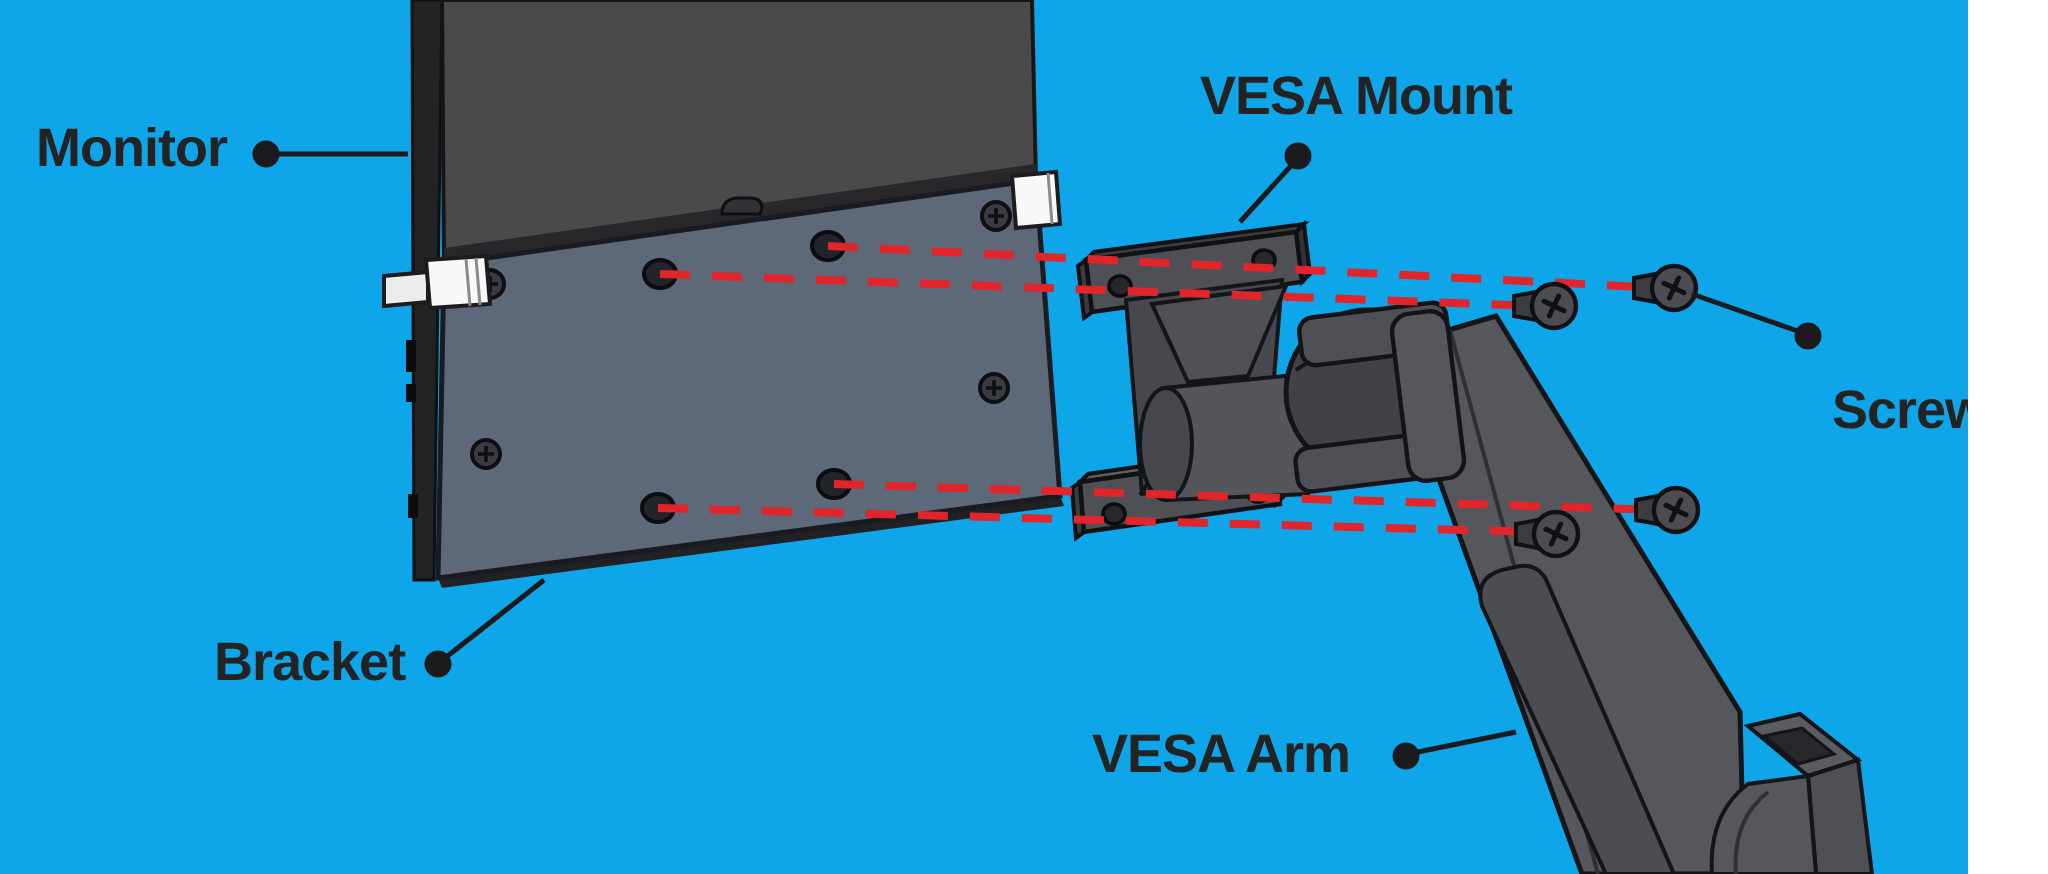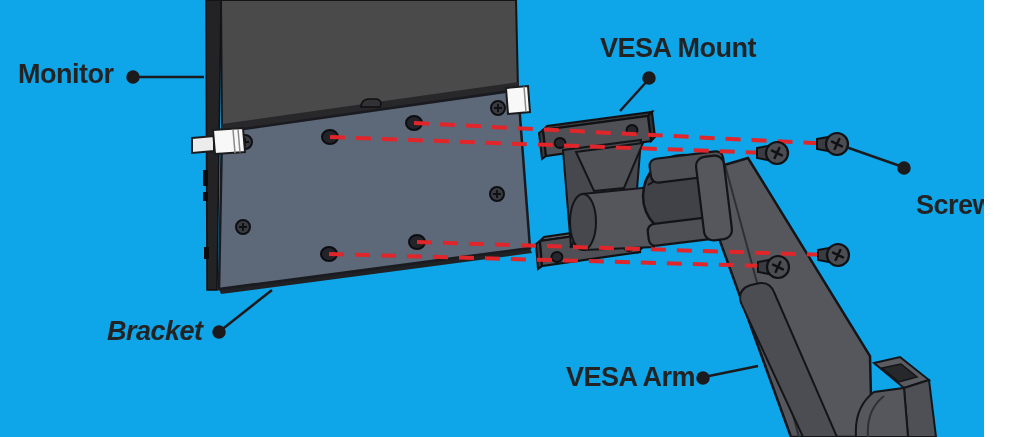--- a/index.html
+++ b/index.html
@@ -154,16 +154,16 @@
       <circle cx="649" cy="78" r="5.5" fill="#1b1b1d"></circle>
       <circle cx="904" cy="168" r="5.5" fill="#1b1b1d"></circle>
       <circle cx="219" cy="332" r="5.5" fill="#1b1b1d"></circle>
       <circle cx="703" cy="378" r="5.5" fill="#1b1b1d"></circle>
     </g>
   </svg>
 
   <div class="label" style="left:18px;  top:60px;">Monitor</div>
   <div class="label" style="left:600px; top:34px;text-align:right;">VESA Mount</div>
   <div class="label" style="left:916px; top:155px;margin-top:36px;">Screw</div>
-  <div class="label" style="left:107px; top:317px;font-style:italic;">Bracket</div>
-  <div class="label" style="left:566px; top:363px;">VESA Arm</div>
+  <div class="label" style="left:107px; top:317px;">Bracket</div>
+  <div class="label" style="left:546px; top:363px;">VESA Arm</div>
 
 </div>
 
 </body></html>

